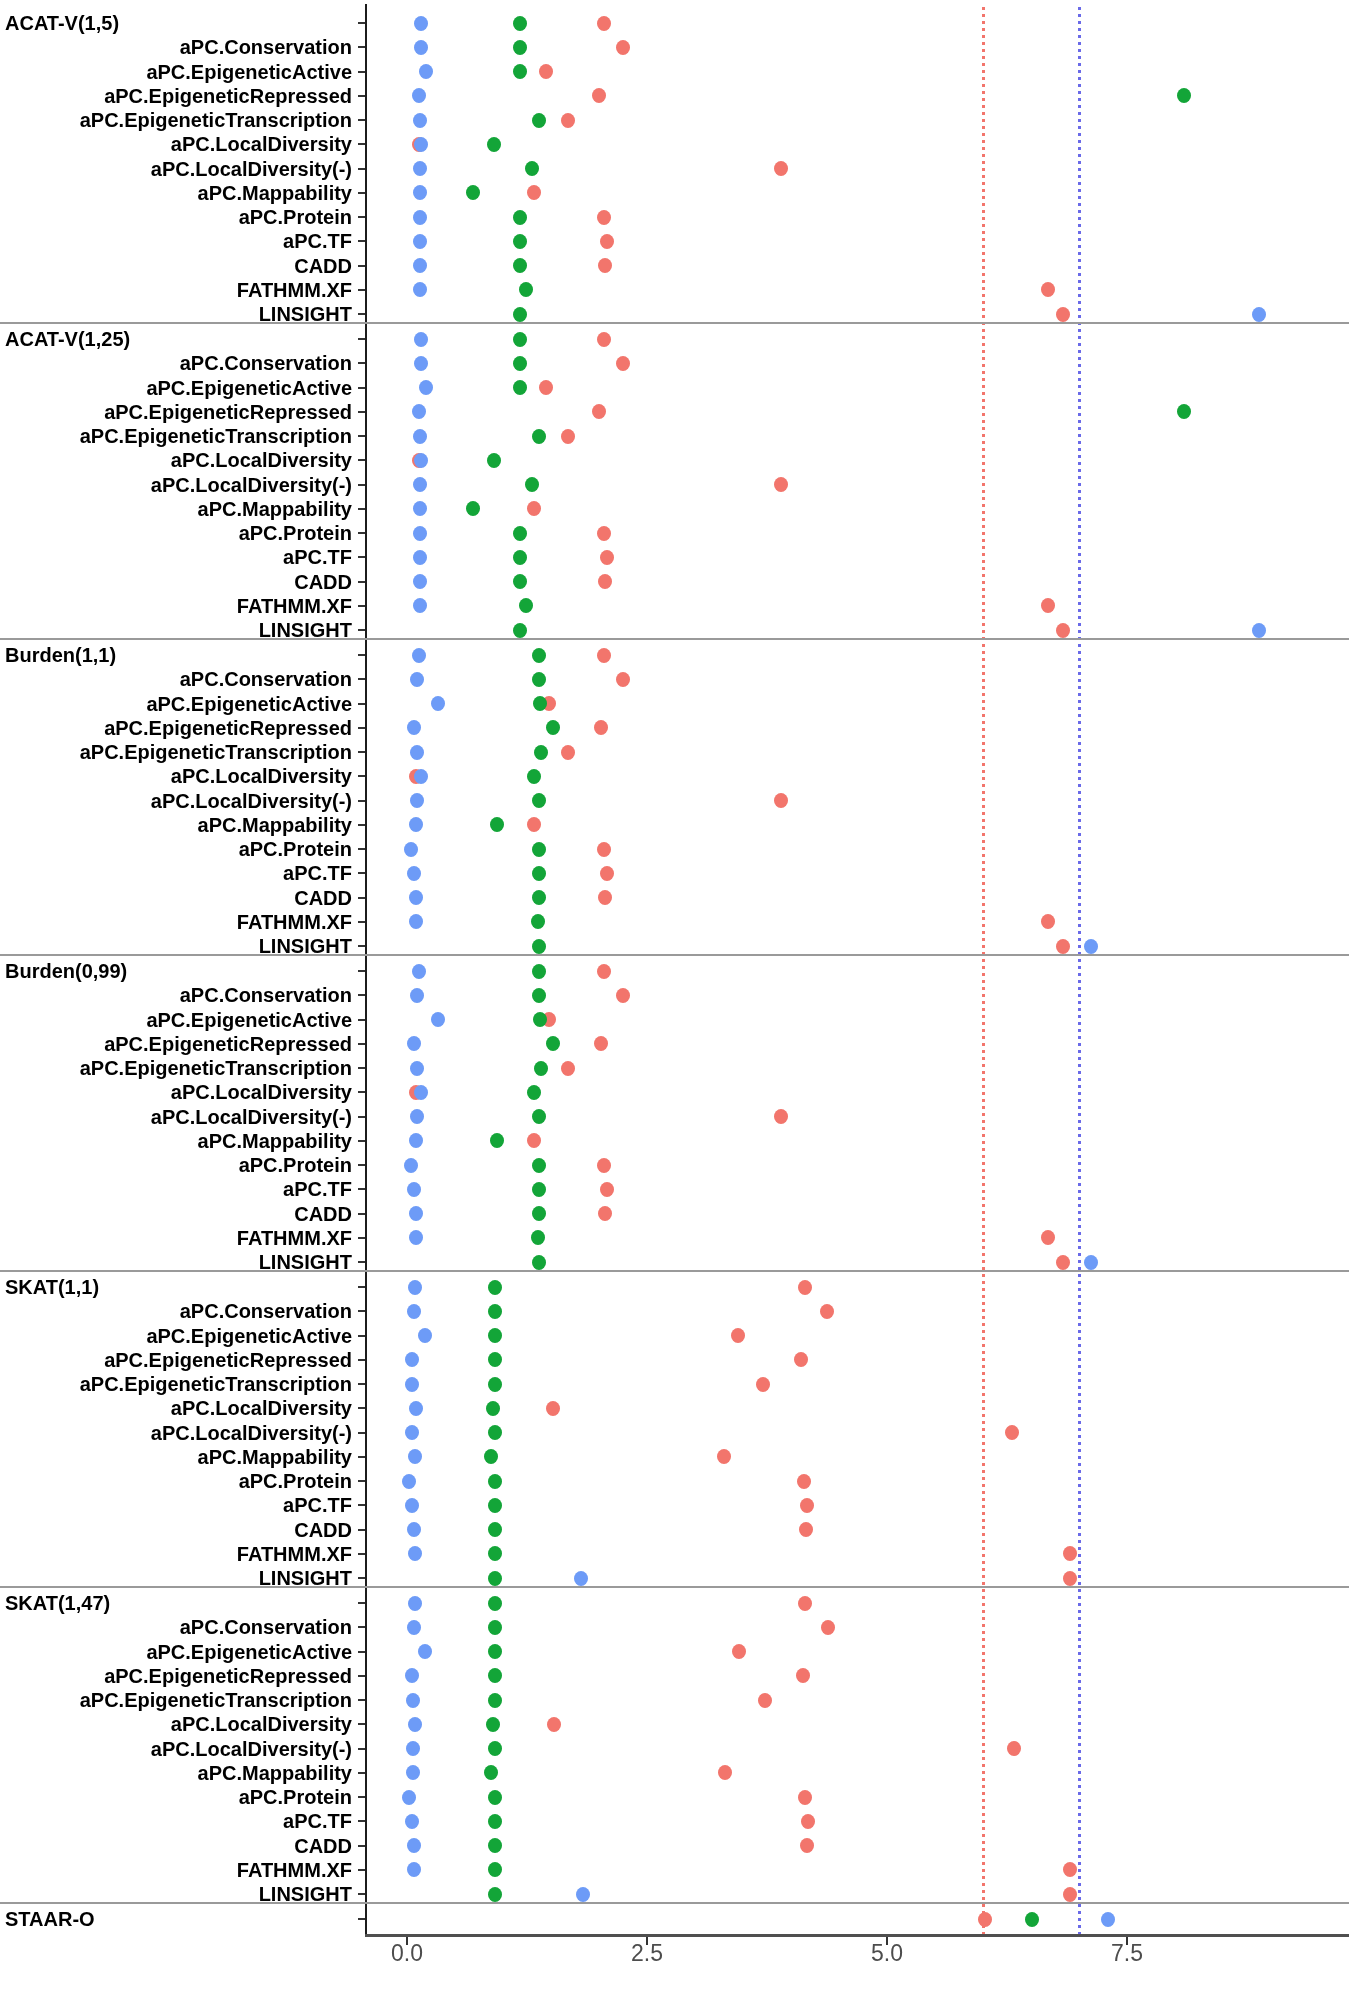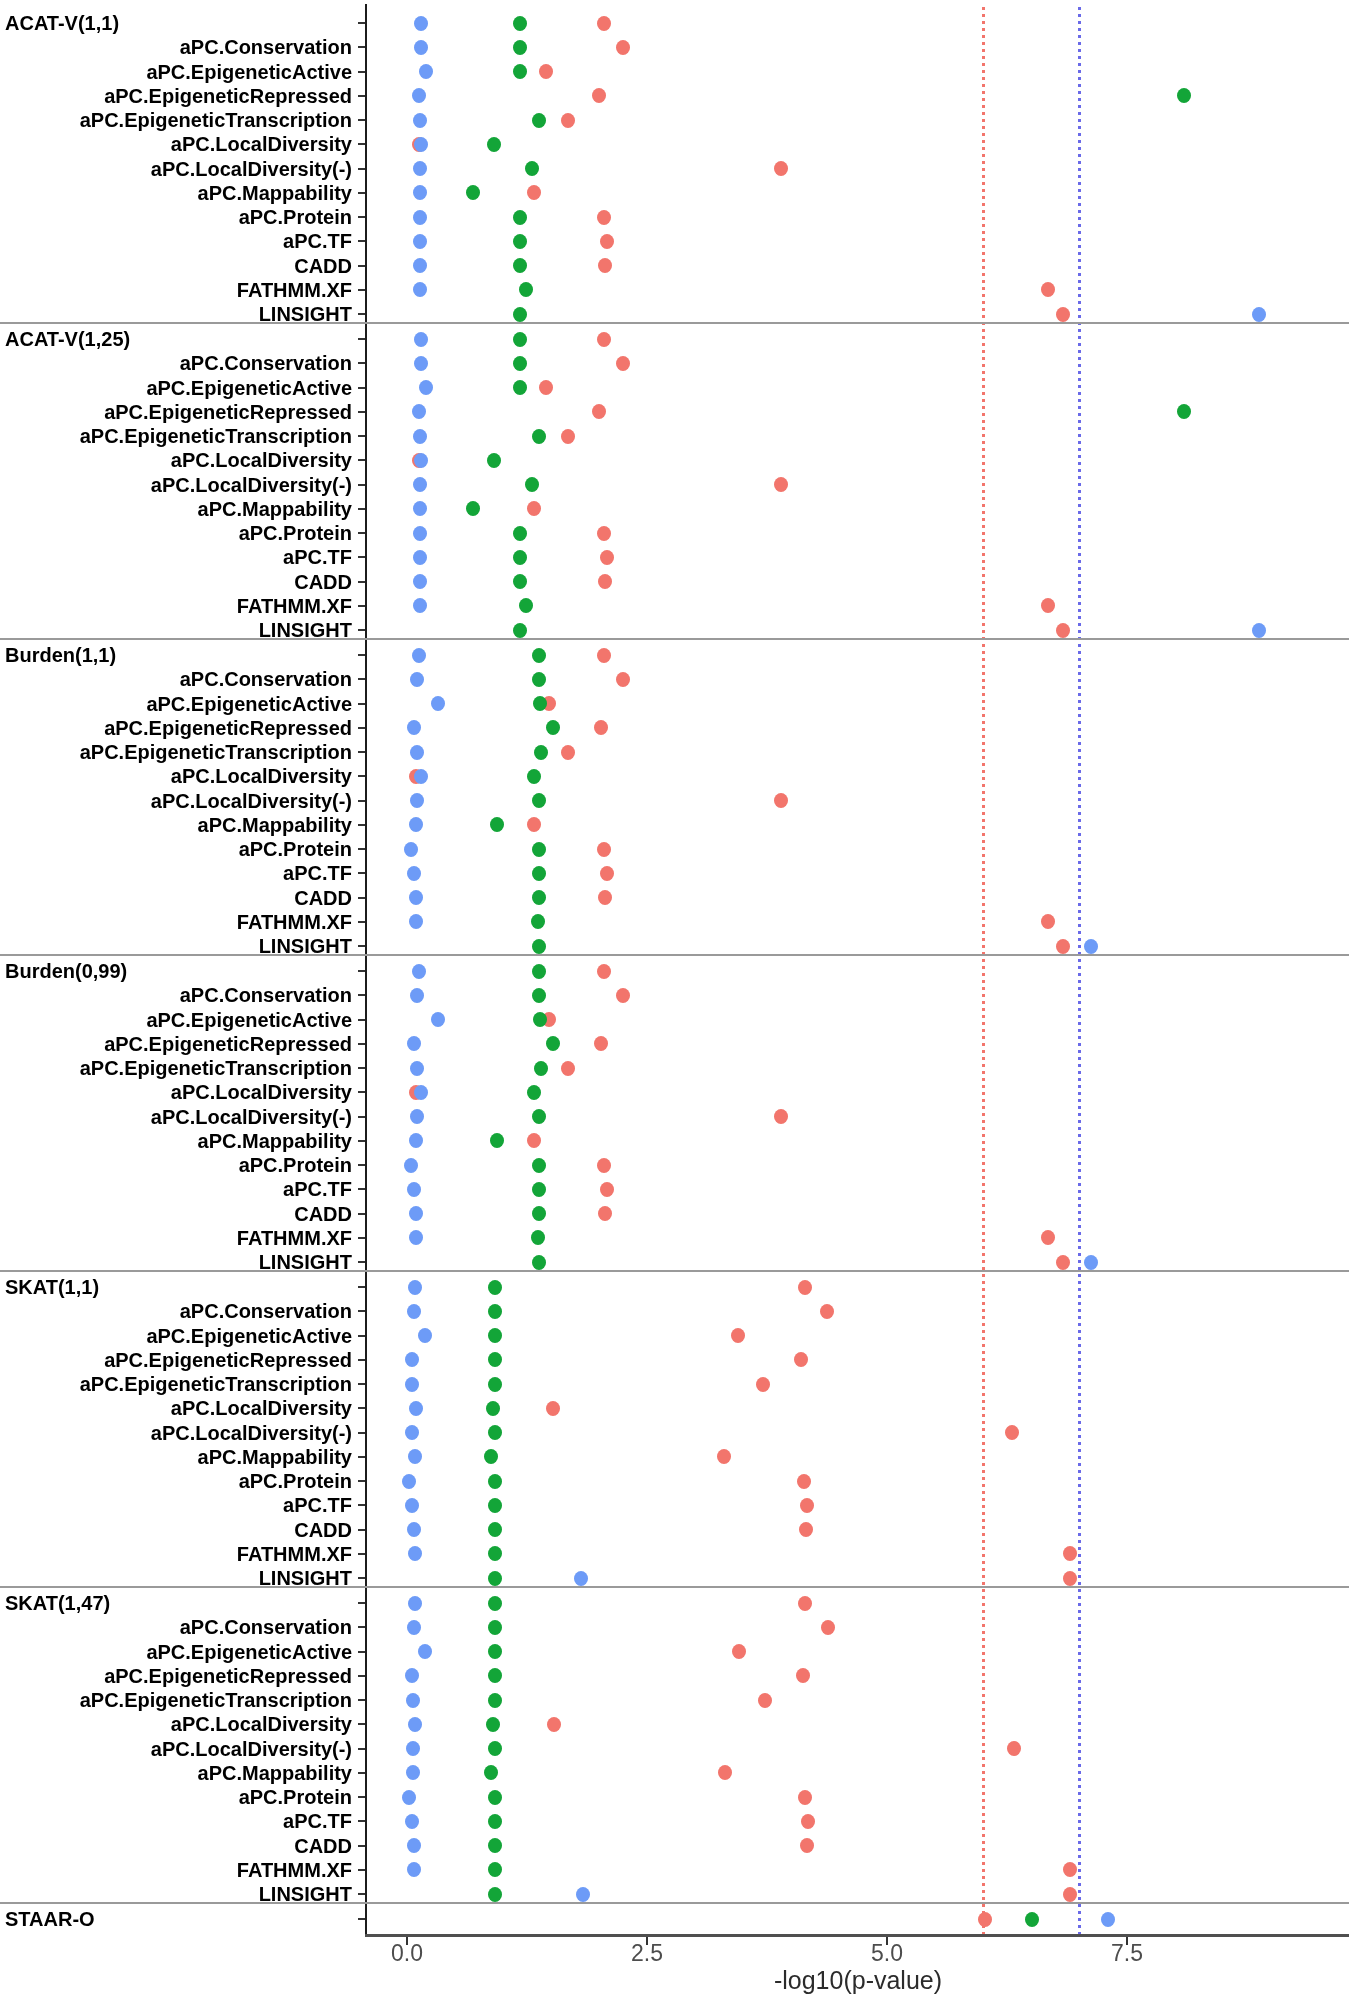--- a/index.html
+++ b/index.html
@@ -32,35 +32,34 @@
   .vline{position:absolute;width:3px;}
   #legend{position:absolute;}
   .legend-item{position:absolute;height:25px;}
   .legend-swatch{position:absolute;left:0;top:5px;width:15px;height:15px;border-radius:50%;}
   .legend-label{position:absolute;left:28px;top:0;font-size:23px;color:#000;line-height:25px;white-space:nowrap;}
 </style>
 </head>
 <body>
 
 <div id="figure">
-  <div class="axis-title" style="left:367px;top:1966px;width:982px;">-log10(p-value)</div>
 
 <div class="y-axis-line" style="left: 365px; top: 4px; height: 1930px;"></div>
     <div class="x-axis-line" style="left: 365px; top: 1934px; width: 984px;"></div>
     <div class="vline" style="left: 982px; top: 7px; height: 1927px; background: repeating-linear-gradient(rgb(242, 117, 108) 0px, rgb(242, 117, 108) 3px, transparent 3px, transparent 7px);"></div>
     <div class="vline" style="left: 1078px; top: 7px; height: 1927px; background: repeating-linear-gradient(rgb(106, 106, 232) 0px, rgb(106, 106, 232) 3px, transparent 3px, transparent 7px);"></div>
     <div class="x-tick" style="left: 406px; top: 1937px;"></div>
     <div class="x-tick-label" style="left: 367px; top: 1940px;">0.0</div>
     <div class="x-tick" style="left: 646px; top: 1937px;"></div>
     <div class="x-tick-label" style="left: 607px; top: 1940px;">2.5</div>
     <div class="x-tick" style="left: 886px; top: 1937px;"></div>
     <div class="x-tick-label" style="left: 847px; top: 1940px;">5.0</div>
     <div class="x-tick" style="left: 1126px; top: 1937px;"></div>
     <div class="x-tick-label" style="left: 1087px; top: 1940px;">7.5</div>
-    <div class="row-label" style="left: 5px; top: 10px;">ACAT-V(1,1)</div>
+    <div class="row-label" style="left: 5px; top: 10px;">ACAT-V(1,5)</div>
     <div class="y-tick" style="left: 358px; top: 22px;"></div>
     <div class="dot" style="left: 596.8px; top: 15.5px; background: rgb(242, 117, 108);"></div>
     <div class="dot" style="left: 513.28px; top: 15.5px; background: rgb(19, 165, 56);"></div>
     <div class="dot" style="left: 414.4px; top: 15.5px; background: rgb(109, 155, 247);"></div>
     <div class="row-label annot" style="right: 997px; top: 34.25px;">aPC.Conservation</div>
     <div class="y-tick" style="left: 358px; top: 46.25px;"></div>
     <div class="dot" style="left: 616px; top: 39.75px; background: rgb(242, 117, 108);"></div>
     <div class="dot" style="left: 513.28px; top: 39.75px; background: rgb(19, 165, 56);"></div>
     <div class="dot" style="left: 414.4px; top: 39.75px; background: rgb(109, 155, 247);"></div>
     <div class="row-label annot" style="right: 997px; top: 58.5px;">aPC.EpigeneticActive</div>

